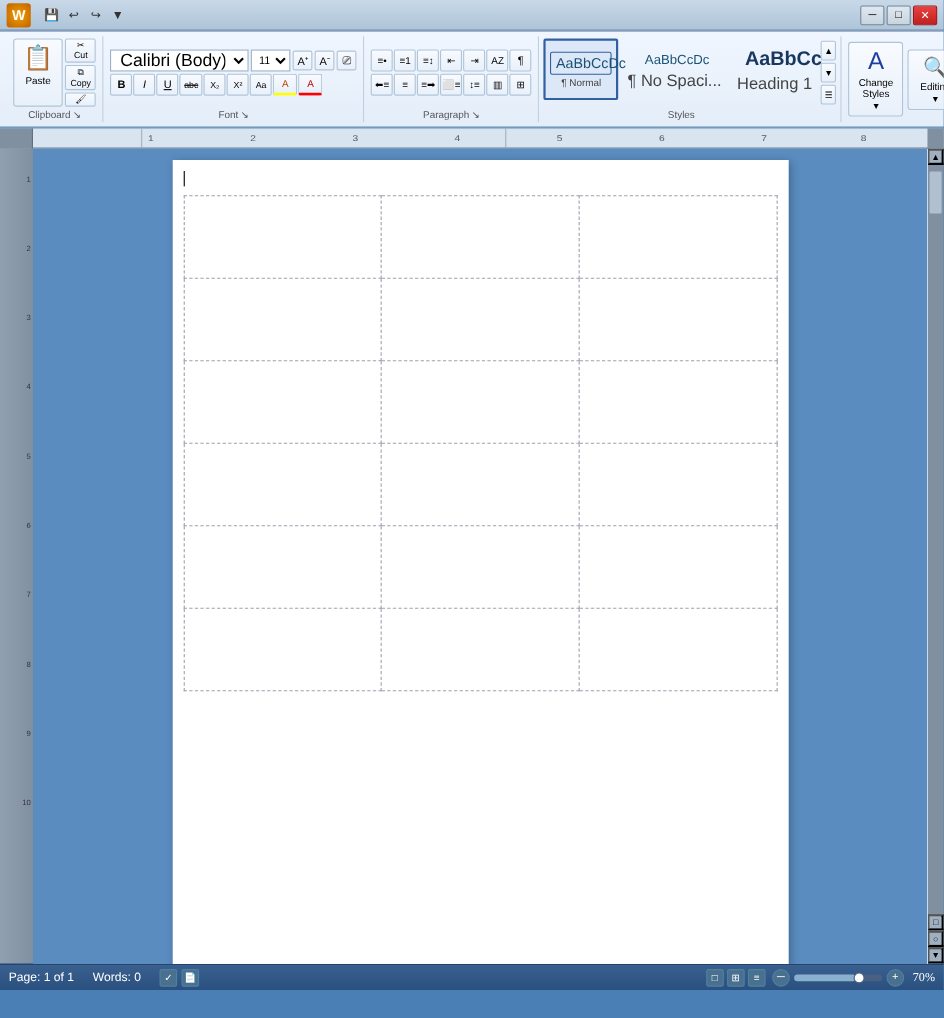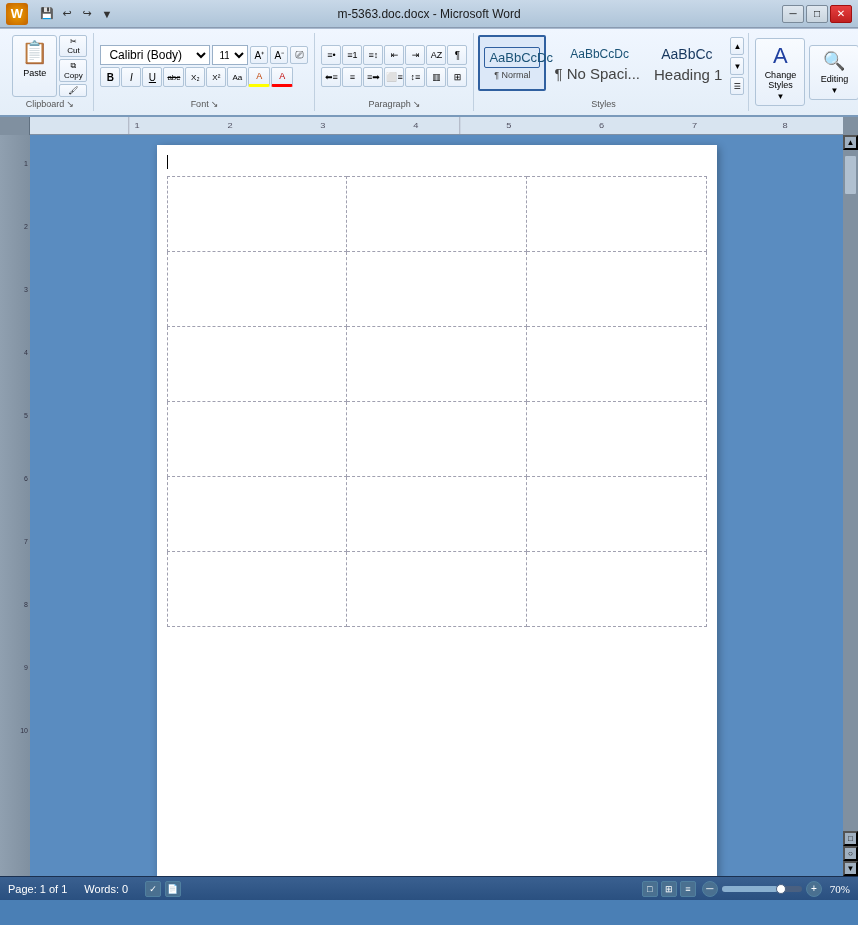--- a/index.html
+++ b/index.html
@@ -91,21 +91,21 @@
       display: flex; flex-direction: column; align-items: center;
       padding: 1px 3px; border: 1px solid #b0c4d8; border-radius: 2px;
       background: linear-gradient(to bottom, #f8fbff, #e8f0fa);
       cursor: pointer; font-size: 8px; width: 28px;
     }
 
     
     .font-controls { display: flex; flex-direction: column; gap: 2px; }
     .font-row { display: flex; align-items: center; gap: 2px; }
     .font-select {
-      width: 110px; height: 20px; font-size: 12px; border: 1px solid #9ab0c8;
+      width: 126px; height: 20px; font-size: 16px; border: 1px solid #9ab0c8;
       background: white; padding: 0 4px;
     }
     .font-size-select { width: 36px; height: 20px; font-size: 10px; border: 1px solid #9ab0c8; background: white; padding: 0 2px; }
     .small-btn {
       width: 18px; height: 18px; border: 1px solid #b0c4d8; border-radius: 2px;
       background: linear-gradient(to bottom, #f8fbff, #e8f0fa); cursor: pointer;
       display: flex; align-items: center; justify-content: center; font-size: 10px;
     }
     .small-btn.color { width: 22px; }
     .format-row { display: flex; align-items: center; gap: 1px; }
@@ -202,21 +202,20 @@
 <div class="title-bar">
   <div class="title-bar-left">
     <div class="office-logo">W</div>
     <div class="quick-access">
       <button class="qa-btn">💾</button>
       <button class="qa-btn">↩</button>
       <button class="qa-btn">↪</button>
       <button class="qa-btn">▼</button>
     </div>
   </div>
-  <span class="title-bar-title">m-5363.doc.docx - Microsoft Word</span>
   <div class="title-bar-controls">
     <div class="tb-btn">─</div>
     <div class="tb-btn">□</div>
     <div class="tb-btn" style="background: linear-gradient(to bottom, #e84040, #c02020); color: white; border-color: #a01010;">✕</div>
   </div>
 </div>
 
 <div class="ribbon">
   <div class="ribbon-tabs-container">
   </div>
@@ -321,21 +320,21 @@
             <div style="font-size:13px; color: #1a5276; padding: 2px 4px; background: #dce8f8; border: 1px solid #3060a0; border-radius: 2px; width: 56px; text-align:center;">AaBbCcDc</div>
             <div style="font-size:9px; color:#444; margin-top:2px;">¶ Normal</div>
           </div>
 
           <div class="style-item">
             <div style="font-size:12px; color: #1a5276; padding: 2px 2px; width: 58px; text-align:center;">AaBbCcDc</div>
             <div style="font-size:15px; color:#444; margin-top:2px;">¶ No Spaci...</div>
           </div>
 
           <div class="style-item">
-            <div style="font-size:14px; color: #17375e; font-weight: normal; padding: 2px 2px; width: 58px; text-align:left;">AaBbCc</div>
+            <div style="font-size:18px; color: #17375e; font-weight: bold; padding: 2px 2px; width: 58px; text-align:left;">AaBbCc</div>
             <div style="font-size:15px; color:#444; margin-top:2px;">Heading 1</div>
           </div>
         </div>
         <div style="font-size:9px; color:#555; text-align:center; margin-top:auto;">Styles</div>
       </div>
       <div class="styles-scroll" style="margin-left: 2px; justify-content: center; display:flex; flex-direction:column; gap:2px; padding-bottom: 12px;">
         <button class="styles-scroll-btn">▲</button>
         <button class="styles-scroll-btn">▼</button>
         <button class="styles-scroll-btn">☰</button>
       </div>

